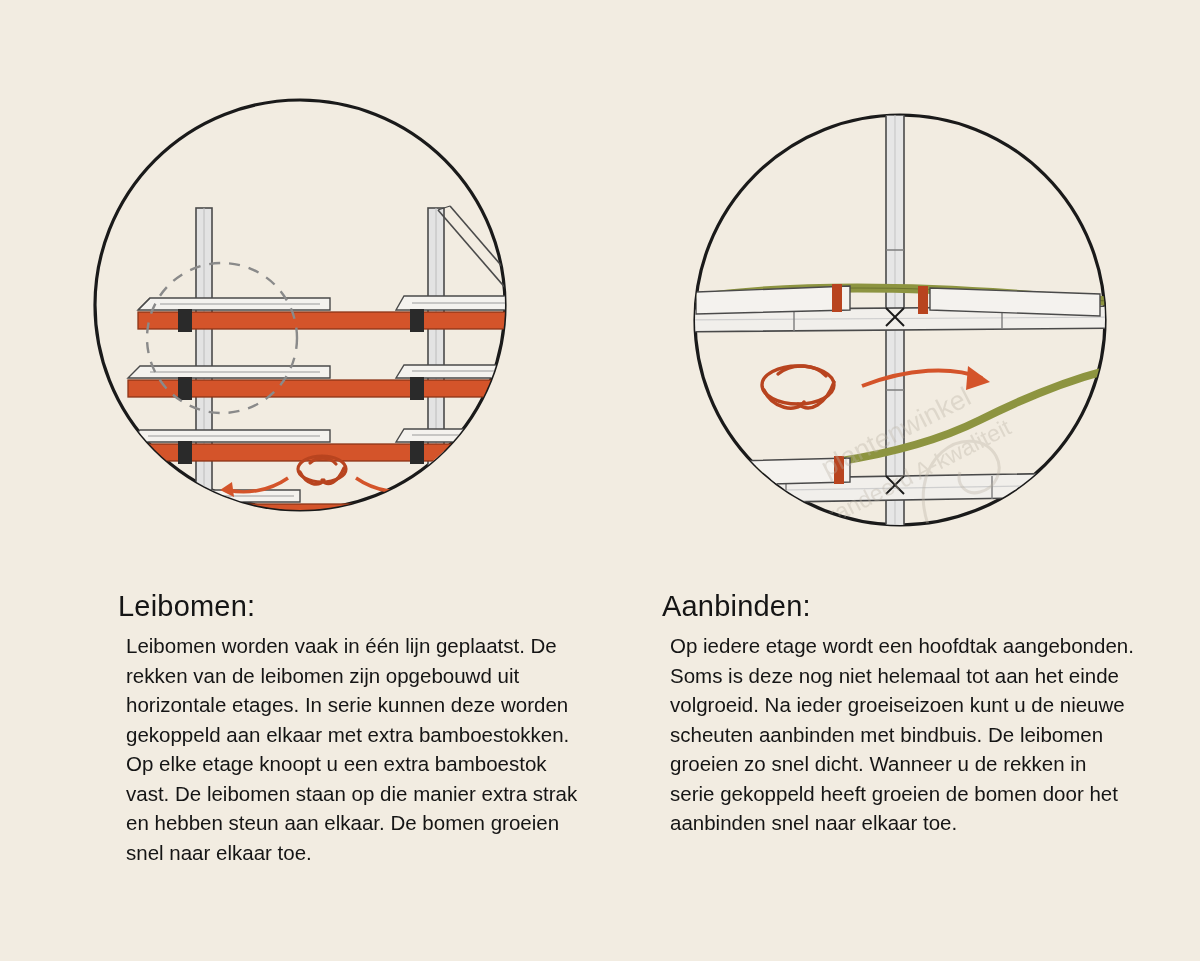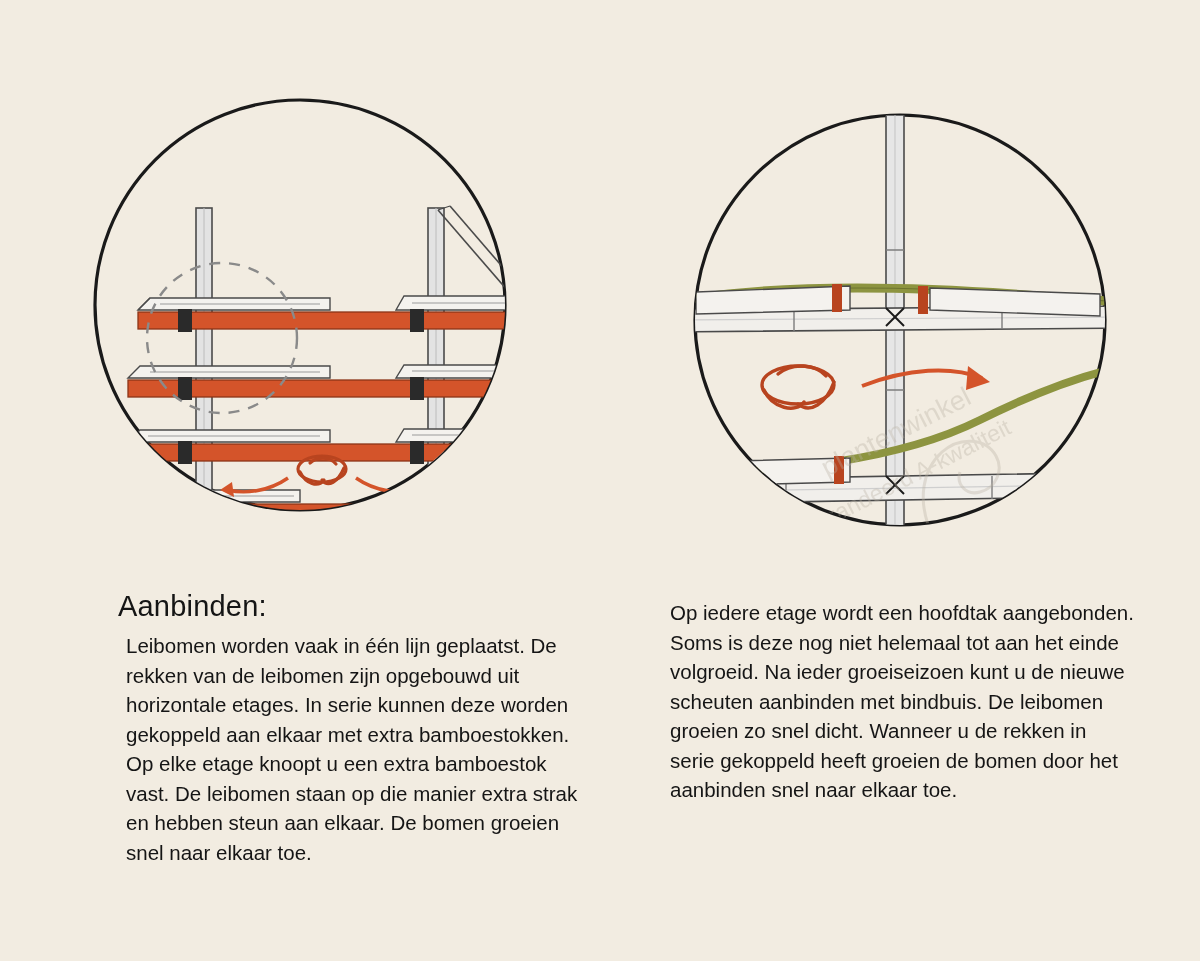--- a/index.html
+++ b/index.html
@@ -244,22 +244,23 @@
           </g>
 
         </g>
       </svg>
     </div>
   </div>
 
   <div class="captions">
 
     <div class="caption left">
+      <h2>Leibomen:</h2>
+      <p>Leibomen worden vaak in één lijn geplaatst. De rekken van de leibomen zijn opgebouwd uit horizontale etages. In serie kunnen deze worden gekoppeld aan elkaar met extra bamboestokken. Op elke etage knoopt u een extra bamboestok vast. De leibomen staan op die manier extra strak en hebben steun aan elkaar. De bomen groeien snel naar elkaar toe.</p>
+    </div>
+
+    <div class="caption right">
       <h2>Aanbinden:</h2>
-      <p>Leibomen worden vaak in één lijn geplaatst. De rekken van de leibomen zijn opgebouwd uit horizontale etages. In serie kunnen deze worden gekoppeld aan elkaar met extra bamboestokken. Op elke etage knoopt u een extra bamboestok vast. De leibomen staan op die manier extra strak en hebben steun aan elkaar. De bomen groeien snel naar elkaar toe.</p>
-    </div>
-
-    <div class="caption right">
       <p>Op iedere etage wordt een hoofdtak aangebonden. Soms is deze nog niet helemaal tot aan het einde volgroeid. Na ieder groeiseizoen kunt u de nieuwe scheuten aanbinden met bindbuis. De leibomen groeien zo snel dicht. Wanneer u de rekken in serie gekoppeld heeft groeien de bomen door het aanbinden snel naar elkaar toe.</p>
     </div>
 
   </div>
 </div>
 
 </body></html>

